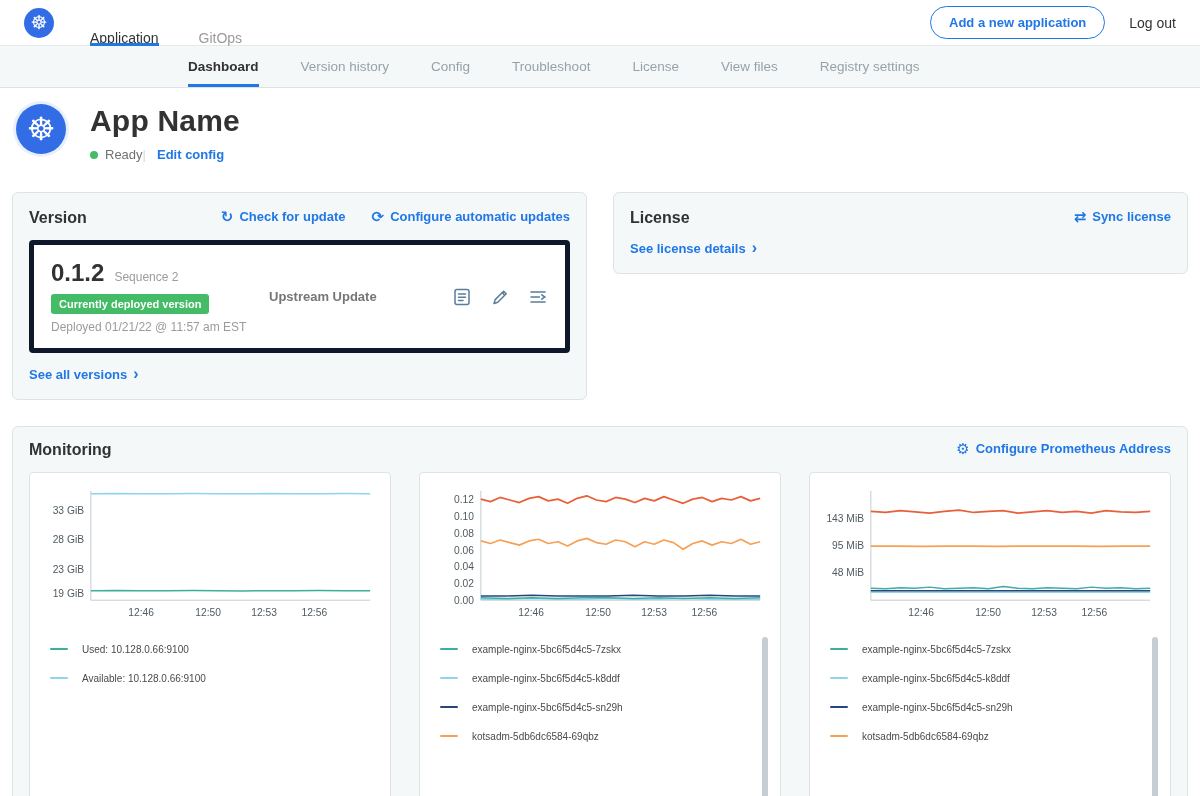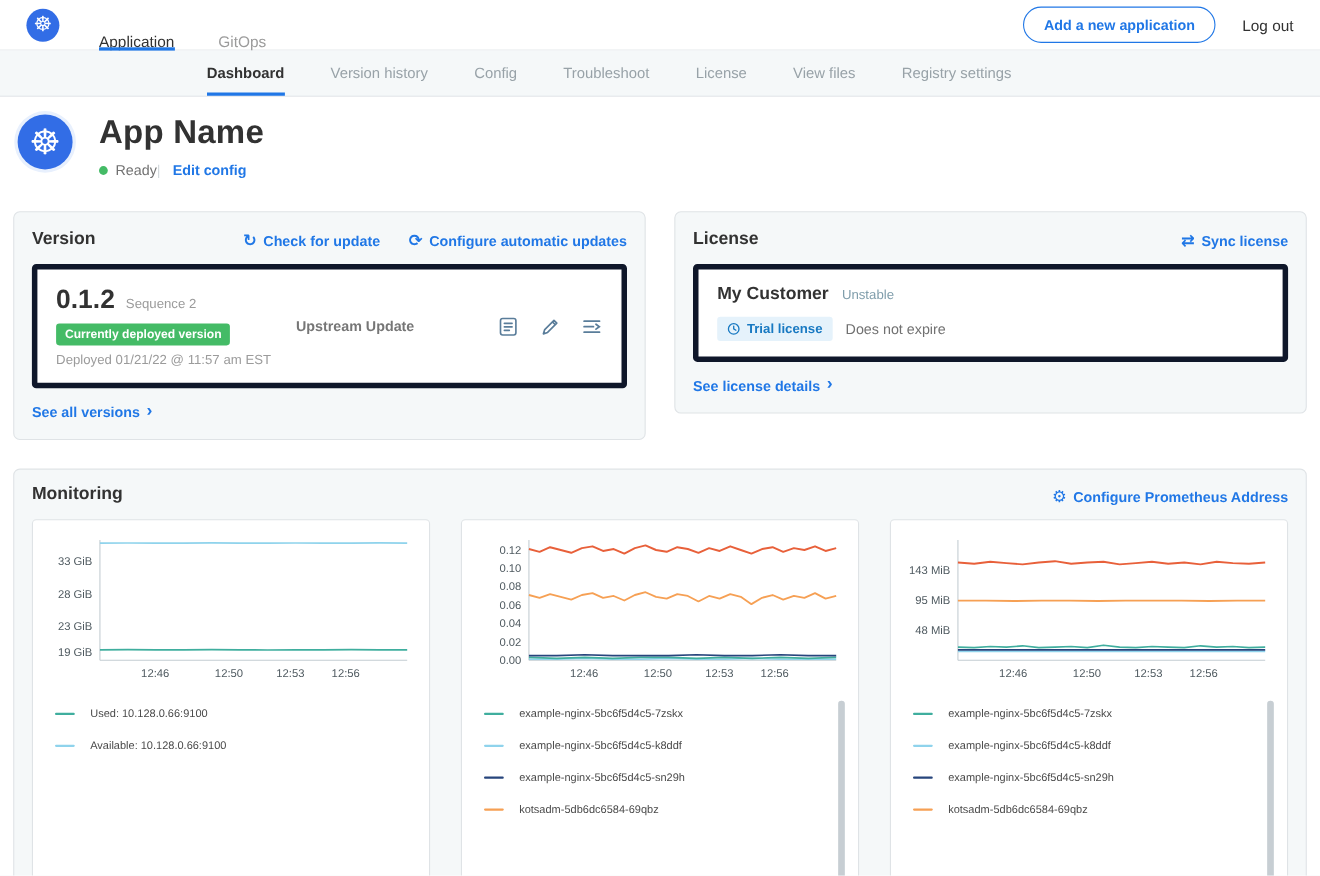--- a/index.html
+++ b/index.html
@@ -30,21 +30,21 @@
   .status-row{display:flex;align-items:center;margin-top:9px;font-size:13px}
   .dot{width:8px;height:8px;border-radius:50%;background:#44bb66;margin-right:7px}
   .status-text{color:#717171;}
   .vdiv{color:#d3d9dd;margin-right:11px}
   .blue-link{color:#2077e6;font-size:13px;font-weight:bold;display:inline-flex;align-items:center;gap:6px;cursor:pointer}
   .chev{font-size:16px;line-height:1;font-weight:bold;position:relative;top:-1px}
 
   
   .cards-row{display:flex;gap:26px;padding:12px 12px 0;align-items:flex-start}
   .card{background:#f5f8f9;border:1px solid #dfe3e6;border-radius:6px;padding:16px;flex:1}
-  .card-head{display:flex;align-items:flex-end;margin-bottom:13px}
+  .card-head{display:flex;align-items:flex-start;margin-bottom:13px}
   .card-title{font-size:16px;font-weight:bold;color:#323232}
   .card-links{margin-left:auto;display:flex;gap:26px;align-items:center}
   .inner-box{background:#fff;border:5px solid #0f172a;border-radius:4px;padding:14px 17px}
 
   
   .version-box{display:flex;align-items:center}
   .v-left{width:218px}
   .v-num-row{display:flex;align-items:baseline;gap:10px}
   .v-num{font-size:24px;font-weight:bold;color:#323232}
   .v-seq{font-size:12px;color:#9b9b9b}
@@ -193,36 +193,20 @@
   </div>
 
   <div class="card">
     <div class="card-head">
       <span class="card-title">License</span>
       <div class="card-links">
         <span class="blue-link">
           <span class="sync-arrows">⇄</span>
           <span>Sync license</span>
         </span>
-      </div>
-    </div>
-    <div class="inner-box">
-      <div class="lic-row1">
-        <span class="customer">My Customer</span>
-        <span class="channel">Unstable</span>
-      </div>
-      <div class="lic-row2">
-        <span class="trial-chip">
-          <svg width="12" height="12" viewBox="0 0 12 12" fill="none" stroke="#1879c2" stroke-width="1.2" stroke-linecap="round">
-            <circle cx="6" cy="6" r="4.8"></circle>
-            <path d="M6 3.4 V6 L8 7.2"></path>
-          </svg>
-          <span>Trial license</span>
-        </span>
-        <span class="expiry">Does not expire</span>
       </div>
     </div>
     <div class="card-foot">
       <span class="blue-link">
         <span>See license details</span>
         <span class="chev">›</span>
       </span>
     </div>
   </div>
 

